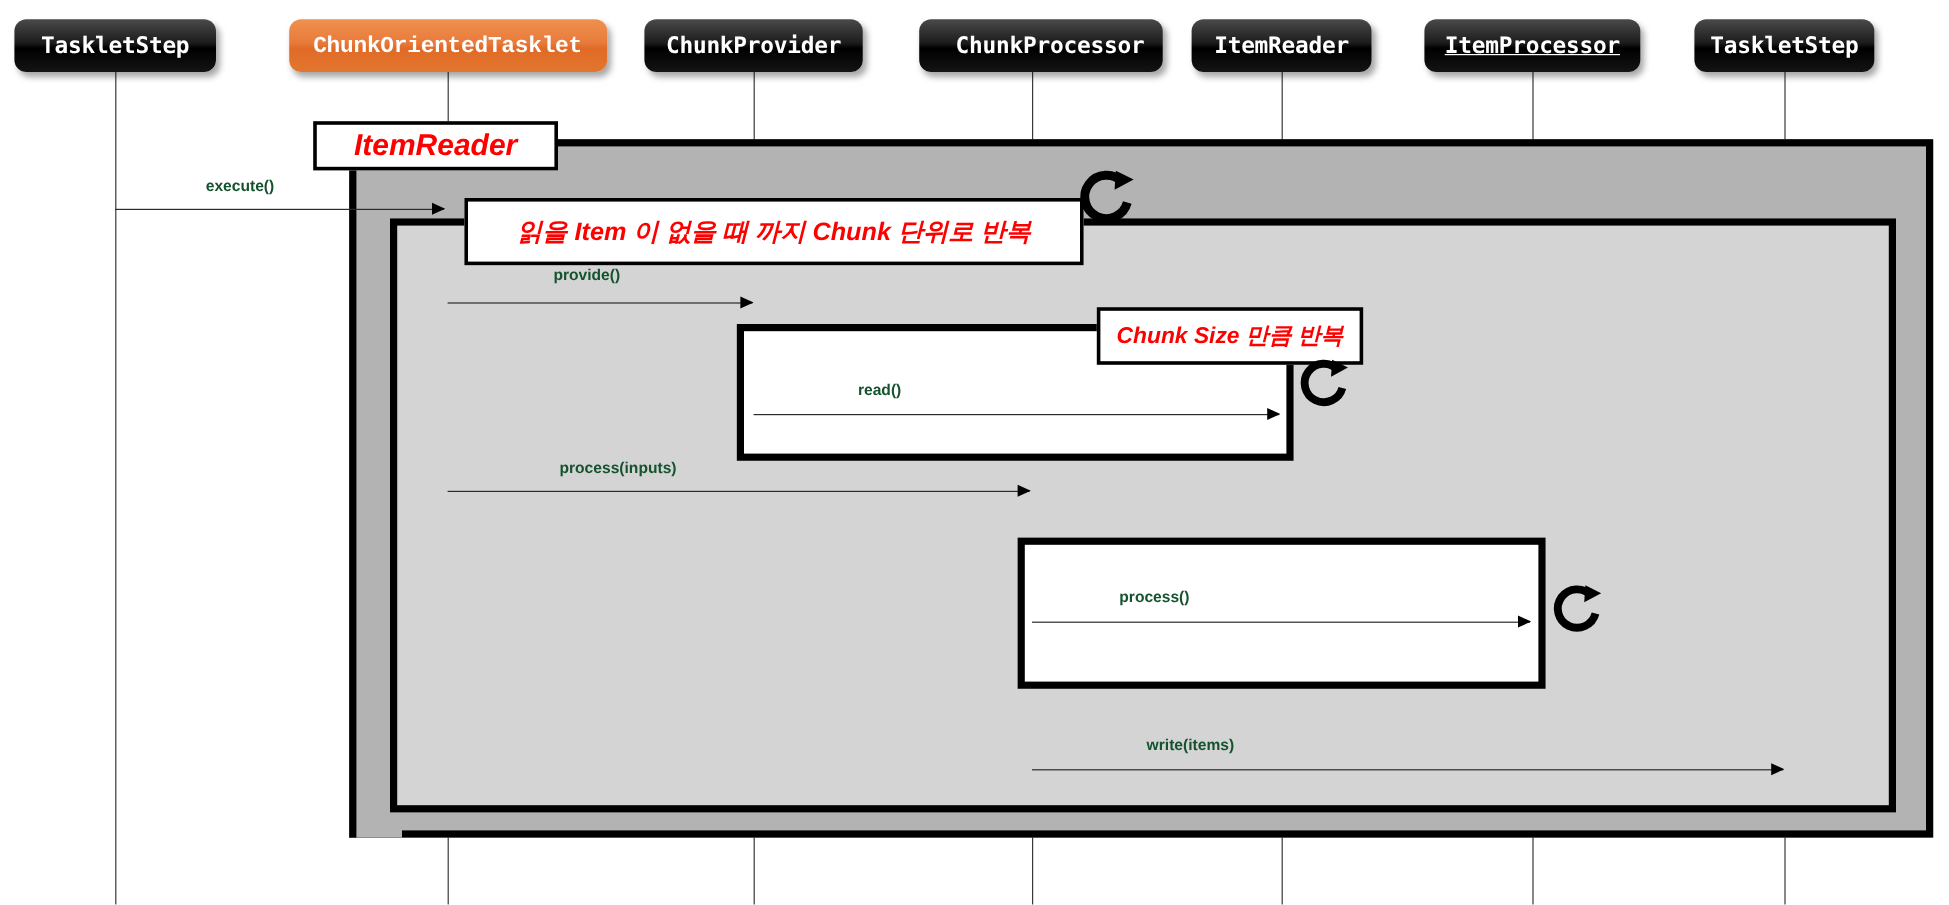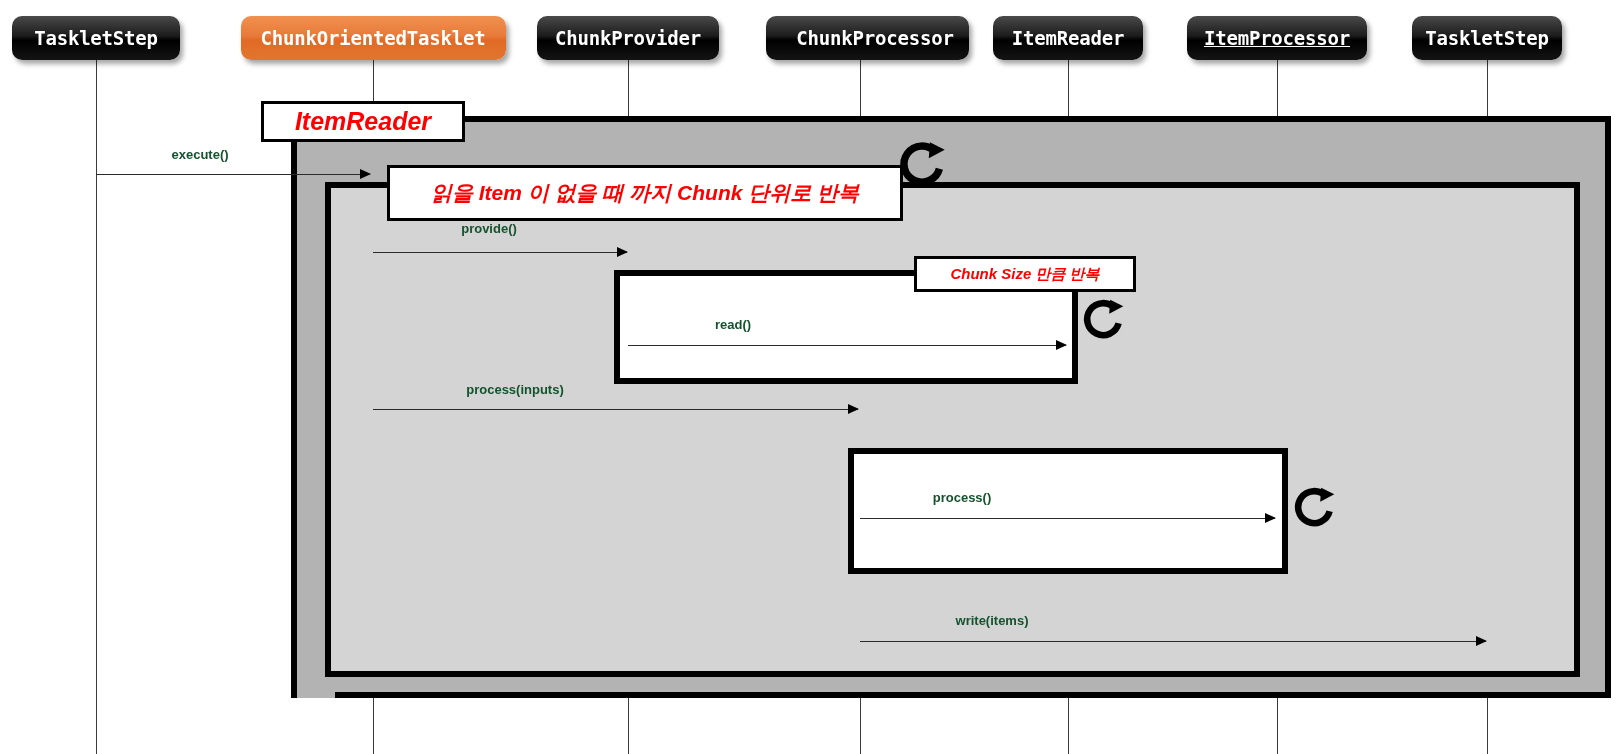--- a/index.html
+++ b/index.html
@@ -30,20 +30,21 @@
     font-weight: bold;
     font-size: 19px;
     letter-spacing: -0.2px;
     white-space: nowrap;
     box-shadow: 3px 4px 5px rgba(0,0,0,0.35);
     background: linear-gradient(to bottom, #4a4a4a 0%, #1c1c1c 45%, #000000 55%, #141414 100%);
     z-index: 40;
   }
   .participant.accent {
     background: linear-gradient(to bottom, #f0914f 0%, #e87a3a 45%, #e06a26 55%, #e2762f 100%);
+    font-family: Liberation Mono, monospace;
   }
 
   
   .lifeline {
     position: absolute;
     top: 60px;
     width: 1px;
     height: 694px;
     background: #3a3a3a;
     z-index: 5;
@@ -170,21 +171,21 @@
           <path d="M 62 8 L 90 22 L 60 38 Z" fill="#000000"></path>
         </svg></div>
       <div class="loopicon" style="left: 1292px; top: 484px; width: 47px; height: 47px;"><svg width="47" height="47" viewBox="0 0 100 100">
           <path d="M 72 26 A 34 34 0 1 0 80 58" fill="none" stroke="#000000" stroke-width="14" stroke-linecap="butt"></path>
           <path d="M 62 8 L 90 22 L 60 38 Z" fill="#000000"></path>
         </svg></div>
     </div>
 
   <div class="redlabel" id="label-transaction" style="left: 261px; top: 101px; width: 204px; height: 41px; font-size: 25px;">ItemReader</div>
   <div class="redlabel" id="label-chunkloop" style="left: 387px; top: 165px; width: 516px; height: 56px; font-size: 21px;">읽을 Item 이 없을 때 까지 Chunk 단위로 반복</div>
-  <div class="redlabel" id="label-readloop" style="left: 914px; top: 256px; width: 222px; height: 36px; font-size: 15px;">Chunk Size 만큼 반복</div>
+  <div class="redlabel" id="label-readloop" style="left: 914px; top: 256px; width: 222px; height: 48px; font-size: 19px;">Chunk Size 만큼 반복</div>
 
   <div id="participants">
       <div class="participant" style="left: 12px; width: 168px;">
         <span>TaskletStep</span>
       </div>
       <div class="participant accent" style="left: 240.5px; width: 265px;">
         <span>ChunkOrientedTasklet</span>
       </div>
       <div class="participant" style="left: 537px; width: 182px;">
         <span>ChunkProvider</span>

